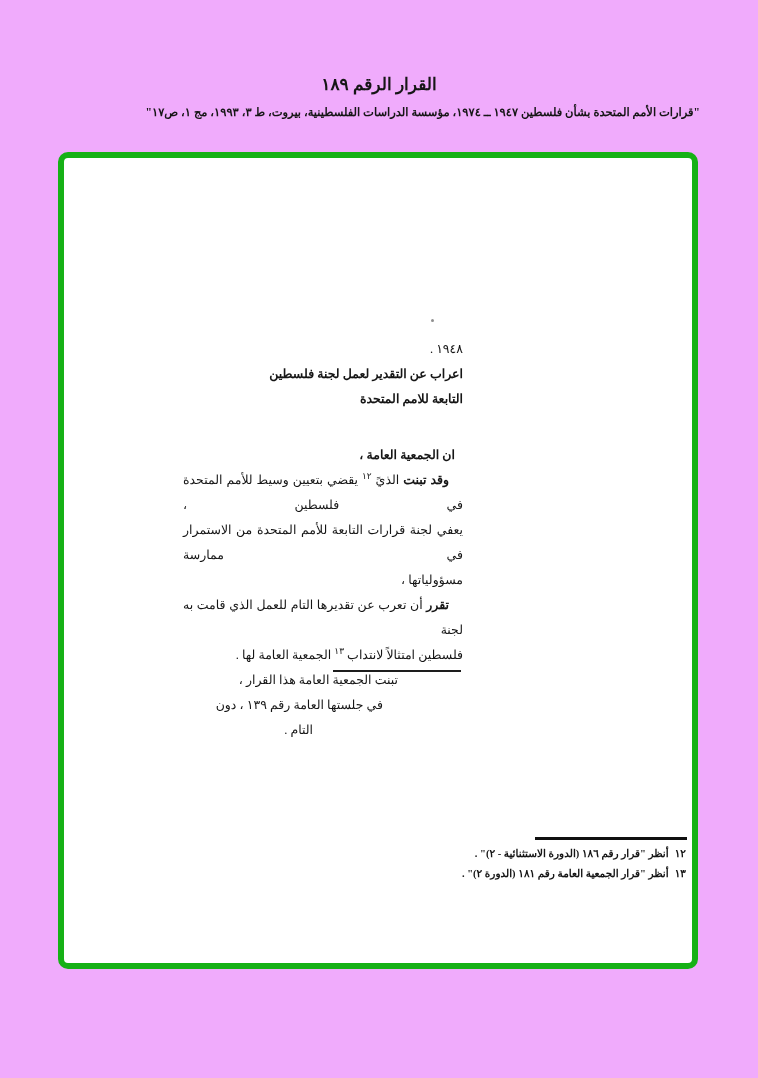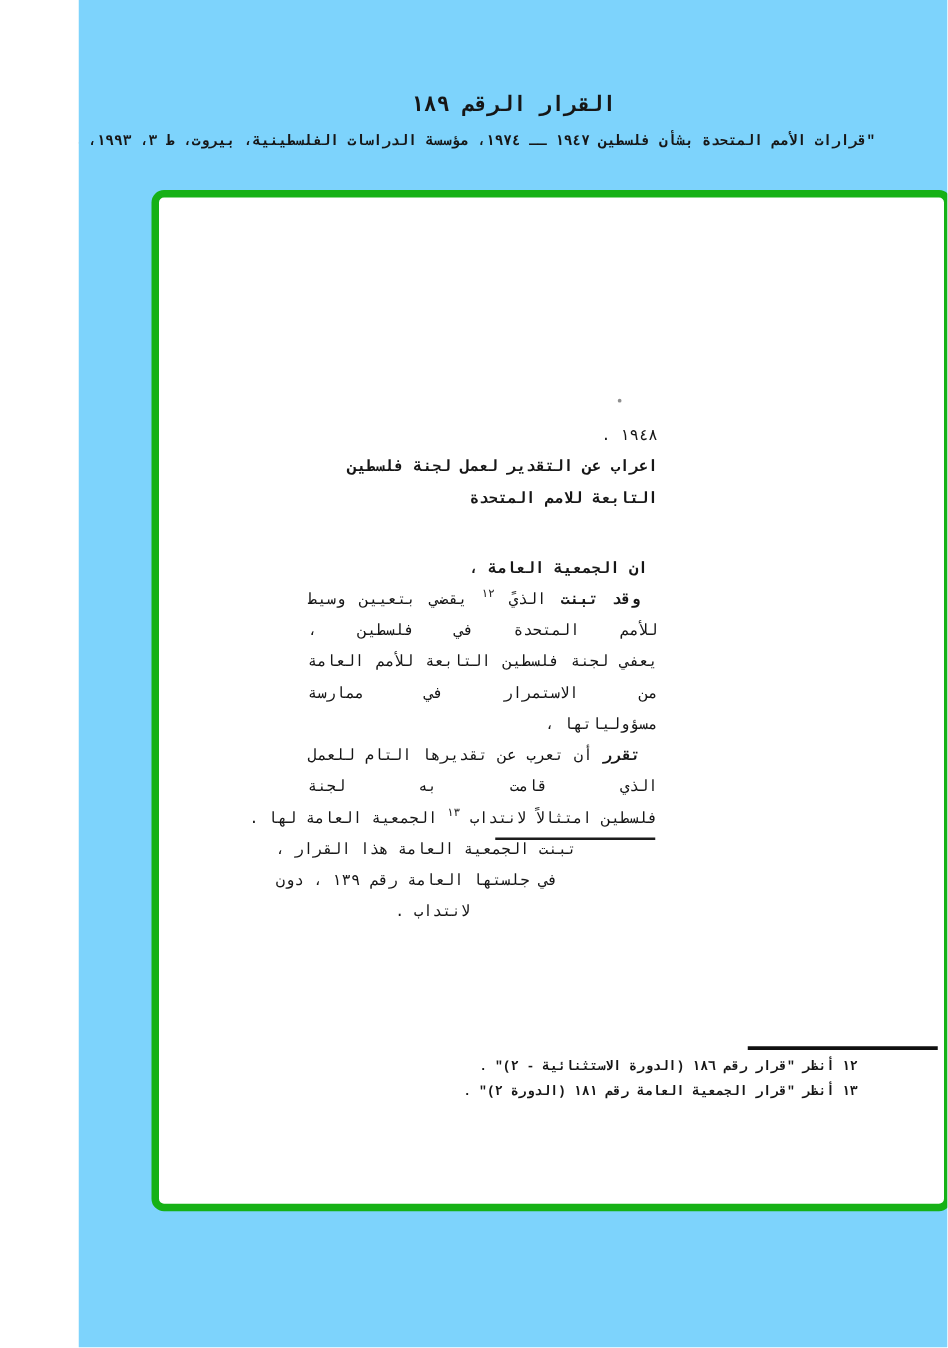--- a/index.html
+++ b/index.html
@@ -1,20 +1,20 @@
 <!DOCTYPE html>
 <html lang="ar" dir="rtl"><head>
 <meta charset="utf-8">
 <style>
   html,body{margin:0;padding:0;background:#ffffff;}
   .page{
     position:relative;
-    width:695px;height:1078px;
-    background:#7dd3fc;
-    font-family:Liberation Mono, monospace;
+    width:758px;height:1078px;
+    background:#f0abfc;
+    font-family:Liberation Serif, serif;
     direction:rtl;
     overflow:hidden;
     color:#161616;
   }
   .doc-title{
     position:absolute;top:74px;left:0;right:0;
     text-align:center;
     font-size:17px;font-weight:bold;
     letter-spacing:0.5px;
   }
@@ -84,27 +84,27 @@
   <div class="green-box"></div>
 
   <div class="ink-speck"></div>
 
   <div class="content">
     <div class="line l-right">١٩٤٨ .</div>
     <div class="line l-center">اعراب عن التقدير لعمل لجنة فلسطين</div>
     <div class="line l-center">التابعة للامم المتحدة</div>
     <div class="line l-right b pad8">ان الجمعية العامة ،</div>
     <div class="line l-just indent"><span class="b">وقد تبنت</span><span> الذيً </span><sup class="ref">١٢</sup><span> يقضي بتعيين وسيط للأمم المتحدة في فلسطين ،</span></div>
-    <div class="line l-just">يعفي لجنة فلسطين التابعة للأمم العامة من الاستمرار في ممارسة</div>
+    <div class="line l-just">يعفي لجنة قرارات التابعة للأمم المتحدة من الاستمرار في ممارسة</div>
     <div class="line l-right">مسؤولياتها ،</div>
     <div class="line l-just indent"><span class="b">تقرر</span><span> أن تعرب عن تقديرها التام للعمل الذي قامت به لجنة</span></div>
     <div class="line l-right"><span>فلسطين امتثالاً لانتداب </span><sup class="ref">١٣</sup><span> الجمعية العامة لها .</span></div>
     <div class="line l-right pad65">تبنت الجمعية العامة هذا القرار ،</div>
     <div class="line l-right pad80">في جلستها العامة رقم ١٣٩ ، دون</div>
-    <div class="line l-right pad150">لانتداب .</div>
+    <div class="line l-right pad150">التام .</div>
   </div>
 
   <div class="sep-line"></div>
 
   <div class="fn-rule"></div>
 
   <div class="footnotes">
     <div class="fn-row"><span class="fn-num">١٢</span><span>أنظر "قرار رقم ١٨٦ (الدورة الاستثنائية - ٢)" .</span></div>
     <div class="fn-row"><span class="fn-num">١٣</span><span>أنظر "قرار الجمعية العامة رقم ١٨١ (الدورة ٢)" .</span></div>
   </div>

